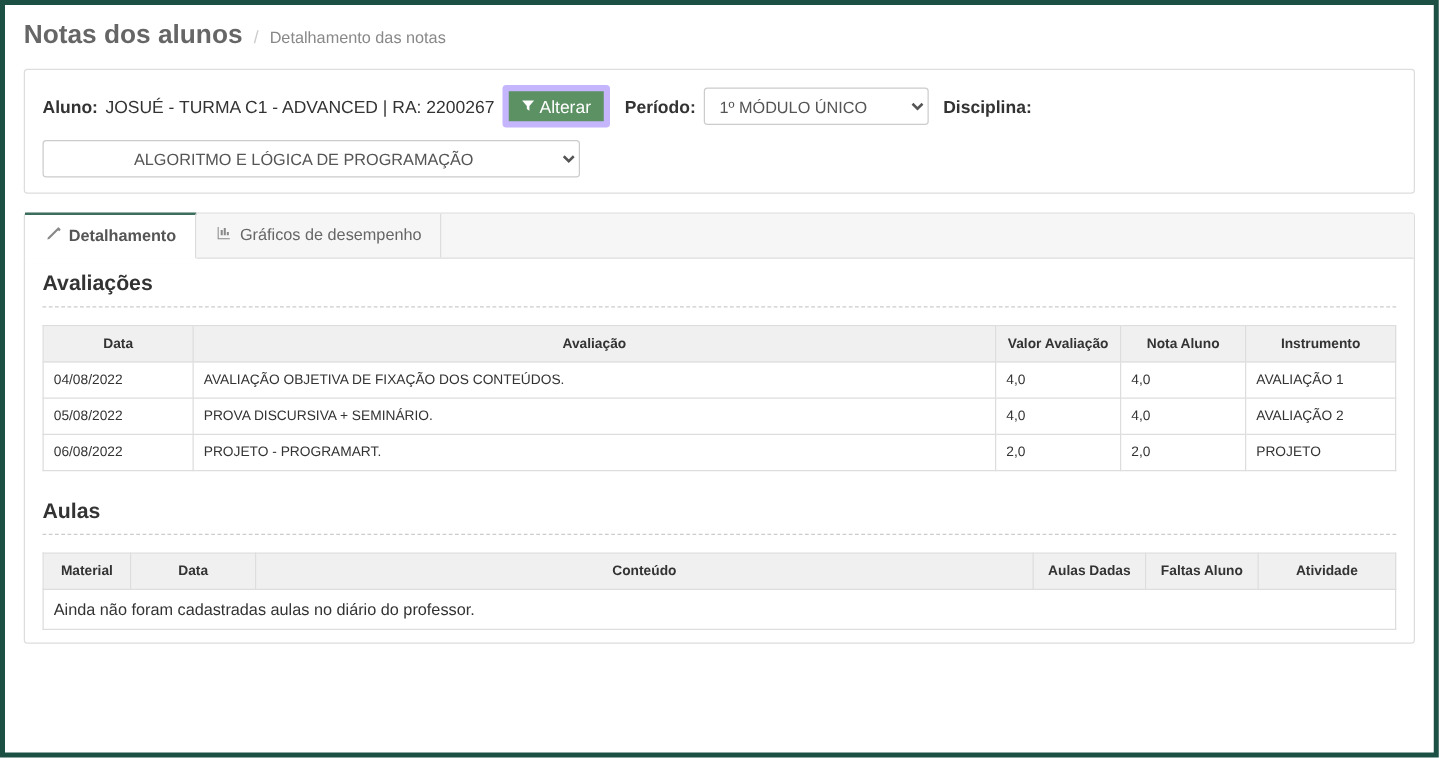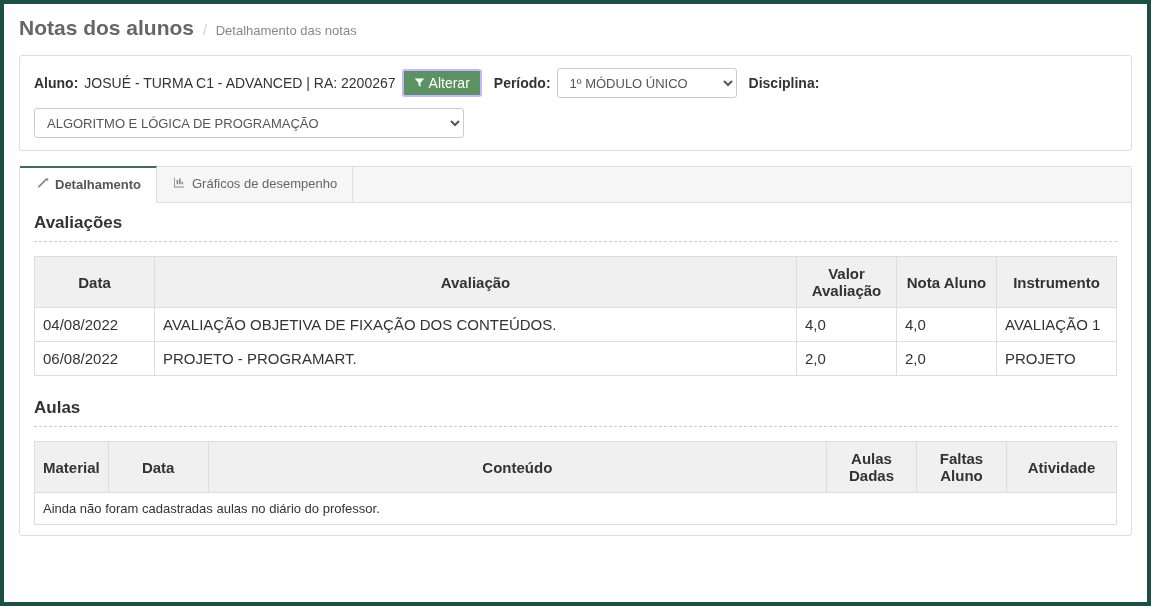--- a/index.html
+++ b/index.html
@@ -39,41 +39,41 @@
       display: flex;
       align-items: center;
       flex-wrap: wrap;
       gap: 6px;
     }
     .filter-label { font-weight: bold; }
     .filter-value { font-weight: normal; }
     .btn-alterar {
       background: #5b9163;
       color: #fff;
-      border: 2px solid #c4b5fd;
+      border: 5px solid #c4b5fd;
       border-radius: 3px;
       padding: 4px 10px;
       font-size: 14px;
       cursor: pointer;
       display: inline-flex;
       align-items: center;
       gap: 4px;
     }
     .btn-alterar svg { width: 11px; height: 11px; fill: #fff; }
     select.form-control {
       height: 30px;
       border: 1px solid #ccc;
       border-radius: 3px;
       padding: 3px 8px;
       font-size: 13px;
       background: #fff;
       color: #555;
     }
     .sel-periodo { width: 180px; }
-    .sel-disc { width: 430px; margin-top: 6px; }
+    .sel-disc { width: 430px; margin-top: 6px; text-align: center; }
     .tabs {
       border: 1px solid #ddd;
       border-radius: 3px;
     }
     .tab-nav {
       background: #f6f6f6;
       border-bottom: 1px solid #ddd;
       display: flex;
     }
     .tab {
@@ -104,21 +104,21 @@
       margin-bottom: 8px;
     }
     .dashed-sep {
       border: none;
       border-top: 1px dashed #ccc;
       margin-bottom: 14px;
     }
     table.grid {
       width: 100%;
       border-collapse: collapse;
-      font-size: 15px;
+      font-size: 11px;
       border: 1px solid #ddd;
     }
     table.grid th {
       background: #f0f0f0;
       border: 1px solid #ddd;
       padding: 8px;
       font-weight: bold;
       color: #333;
     }
     table.grid td {
@@ -204,20 +204,27 @@
       </thead>
       <tbody id="aval-body">
           <tr>
             <td class="center">04/08/2022</td>
             <td>AVALIAÇÃO OBJETIVA DE FIXAÇÃO DOS CONTEÚDOS.</td>
             <td class="center">4,0</td>
             <td class="center">4,0</td>
             <td class="center">AVALIAÇÃO 1</td>
           </tr>
           <tr>
+            <td class="center">05/08/2022</td>
+            <td>PROVA DISCURSIVA + SEMINÁRIO.</td>
+            <td class="center">4,0</td>
+            <td class="center">4,0</td>
+            <td class="center">AVALIAÇÃO 2</td>
+          </tr>
+          <tr>
             <td class="center">06/08/2022</td>
             <td>PROJETO - PROGRAMART.</td>
             <td class="center">2,0</td>
             <td class="center">2,0</td>
             <td class="center">PROJETO</td>
           </tr>
         </tbody>
     </table>
 
     <div class="aulas-section">

